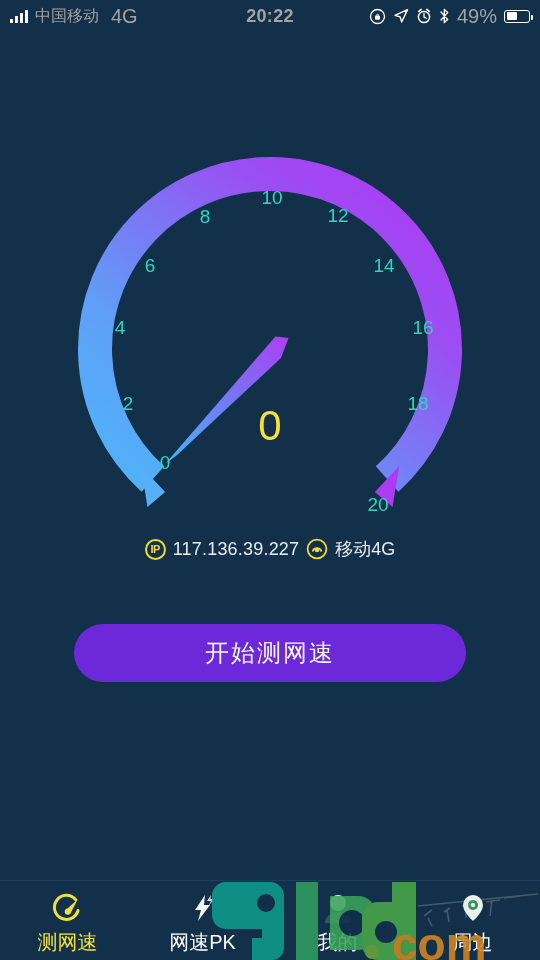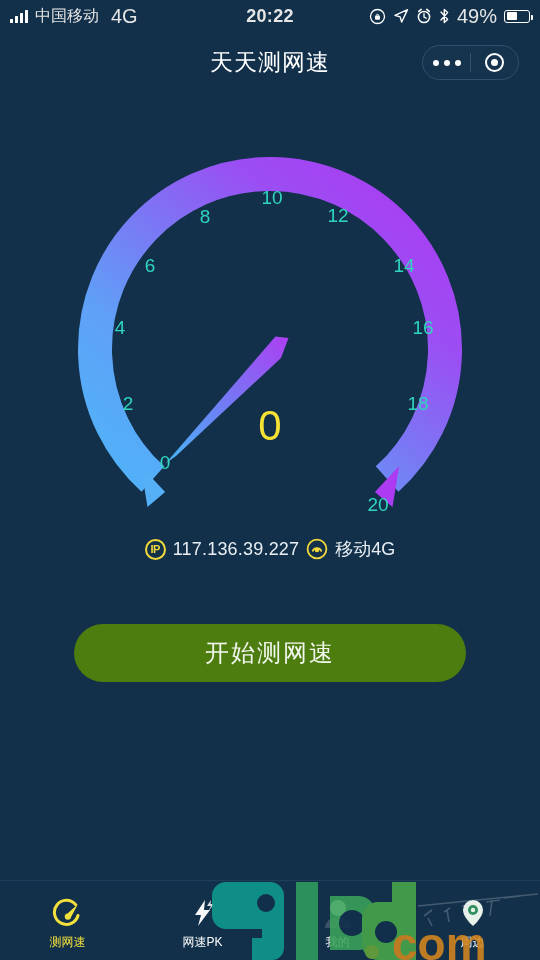--- a/index.html
+++ b/index.html
@@ -14,21 +14,21 @@
     position:relative;
     width:540px; height:960px;
     background:#12304a;
     overflow:hidden;
   }
 
   
   .statusbar {
     position:absolute; top:0; left:0; width:540px; height:32px;
     display:flex; align-items:center;
-    color:#e5e5e5; font-size:17px;
+    color:#a3a3a3; font-size:17px;
     padding:0 10px;
   }
   .sb-left { display:flex; align-items:center; gap:7px; }
   .sb-center {
     position:absolute; left:0; width:540px; text-align:center;
     font-size:18px; font-weight:bold; letter-spacing:.3px;
   }
   .sb-right {
     margin-left:auto; display:flex; align-items:center; gap:7px;
     position:relative; z-index:2;
@@ -114,21 +114,21 @@
   
   .warning {
     position:absolute; top:588px; left:0; width:540px; text-align:center;
     color:#e8883c; font-size:17px; letter-spacing:.2px;
   }
 
   
   .startbtn {
     position:absolute; top:624px; left:74px;
     width:392px; height:58px; border-radius:29px;
-    background:#4d7c0f;
+    background:#6d28d9;
     color:#f2f7ed; font-size:24px; letter-spacing:2px;
     display:flex; align-items:center; justify-content:center;
     border:none; cursor:pointer;
     font-family:Liberation Serif, serif;
   }
 
   
   .watermark {
     position:absolute; left:0; bottom:0; width:540px; height:90px;
     pointer-events:none; z-index:4; opacity:.93;
@@ -139,21 +139,21 @@
     position:absolute; left:0; bottom:0; width:540px; height:80px;
     border-top:1px solid #1d3e59;
     display:flex; z-index:3;
   }
   .tab {
     flex:1; display:flex; flex-direction:column;
     align-items:center; justify-content:center; gap:5px;
     cursor:pointer; padding-top:6px;
   }
   .tab .ico { height:32px; display:flex; align-items:center; justify-content:center; }
-  .tab .lbl { font-size:12px; color:#ffffff; }
+  .tab .lbl { font-size:20px; color:#ffffff; }
   .tab.active .lbl { color:#f3e03c; }
 </style>
 </head>
 <body>
 
 <div id="phone">
 
   <div class="statusbar">
     <div class="sb-left">
       <span class="bars">
@@ -183,34 +183,20 @@
       <svg width="11" height="16" viewBox="0 0 11 16">
         <path d="M2 4 L8.6 11.4 L5.3 14.6 V1.4 L8.6 4.6 L2 12" fill="none" stroke="#fff" stroke-width="1.4" stroke-linejoin="round" stroke-linecap="round"></path>
       </svg>
       <span class="pct">49%</span>
       <span class="batt">
           <b></b>
         </span>
     </div>
   </div>
 
-  <div class="navbar">
-    <div class="nav-title">天天测网速</div>
-    <div class="capsule">
-      <span class="cap-dots">
-          <i></i>
-          <i></i>
-          <i></i>
-        </span>
-      <span class="cap-div"></span>
-      <span class="cap-target">
-          <span></span>
-        </span>
-    </div>
-  </div>
 
   <div class="gauge-wrap">
     <svg class="gauge-svg" width="540" height="370" viewBox="0 0 540 370">
       <defs>
         <linearGradient id="arcgrad" x1="0" y1="1" x2="1" y2="0">
           <stop offset="0%" stop-color="#4fb4f8"></stop>
           <stop offset="28%" stop-color="#5fa0f7"></stop>
           <stop offset="50%" stop-color="#7b77f4"></stop>
           <stop offset="72%" stop-color="#9b4ef3"></stop>
           <stop offset="100%" stop-color="#ae38f2"></stop>
@@ -233,21 +219,21 @@
       <polygon points="165.5,313.5 275.5,186.5 288.5,188 281,208 176,306" fill="url(#needgrad)"></polygon>
     </svg>
 
     <span class="tick" style="left:165px; top:313px;">0</span>
     <span class="tick" style="left:128px; top:254px;">2</span>
     <span class="tick" style="left:120px; top:178px;">4</span>
     <span class="tick" style="left:150px; top:116px;">6</span>
     <span class="tick" style="left:205px; top:67px;">8</span>
     <span class="tick" style="left:272px; top:48px;">10</span>
     <span class="tick" style="left:338px; top:66px;">12</span>
-    <span class="tick" style="left:404px; top:116px;">14</span>
+    <span class="tick" style="left:384px; top:116px;">14</span>
     <span class="tick" style="left:423px; top:178px;">16</span>
     <span class="tick" style="left:418px; top:254px;">18</span>
     <span class="tick" style="left:378px; top:311px;margin-top:44px;">20</span>
 
     <div class="readout">
       <div class="value">0</div>
     </div>
   </div>
 
   <div class="infoline">

